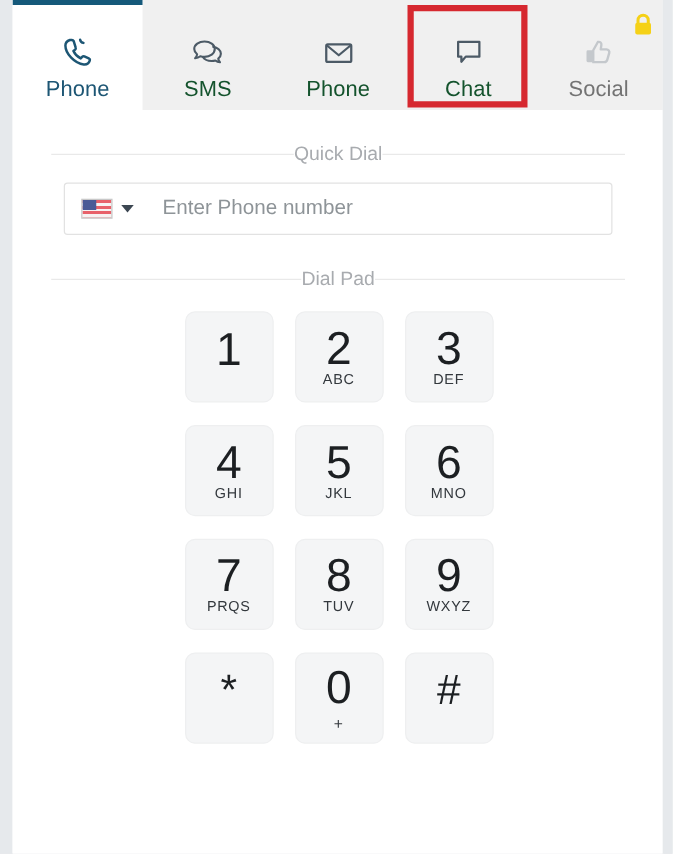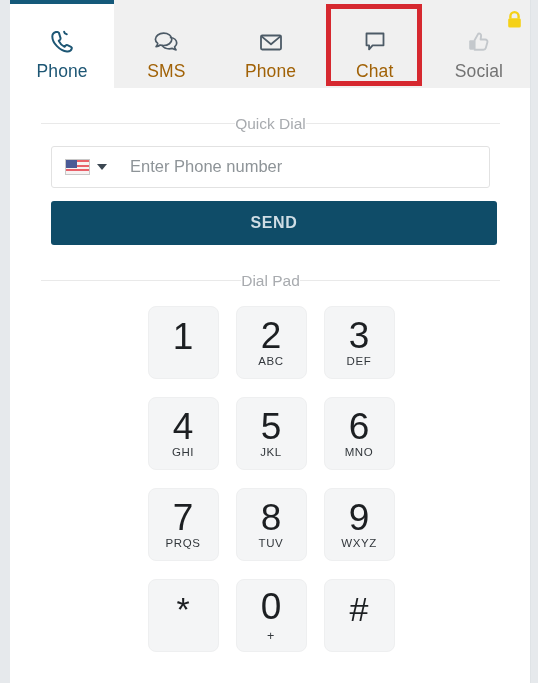--- a/index.html
+++ b/index.html
@@ -58,21 +58,21 @@
 
   .tab .ticon {
     height: 30px;
     display: flex;
     align-items: center;
     justify-content: center;
   }
 
   .tab .tlabel {
     font-size: 17.5px;
-    color: #a16207;
+    color: #14532d;
     letter-spacing: .1px;
     line-height: 1;
   }
 
   .tab.active {
     background: #ffffff;
   }
   .tab.active::before {
     content: "";
     position: absolute;
@@ -332,21 +332,20 @@
         <span class="flag-btn">
           <span class="flag">
             <span class="stripes"></span>
             <span class="canton"></span>
           </span>
           <span class="caret"></span>
         </span>
         <input class="phone-input" type="text" placeholder="Enter Phone number" style="">
       </div>
 
-      <button class="send-btn">SEND</button>
 
       <div class="divider">
         <span class="rule"></span>
         <span class="cap">Dial Pad</span>
         <span class="rule"></span>
       </div>
 
       <div class="dialpad">
 
         <div class="key noSub">

